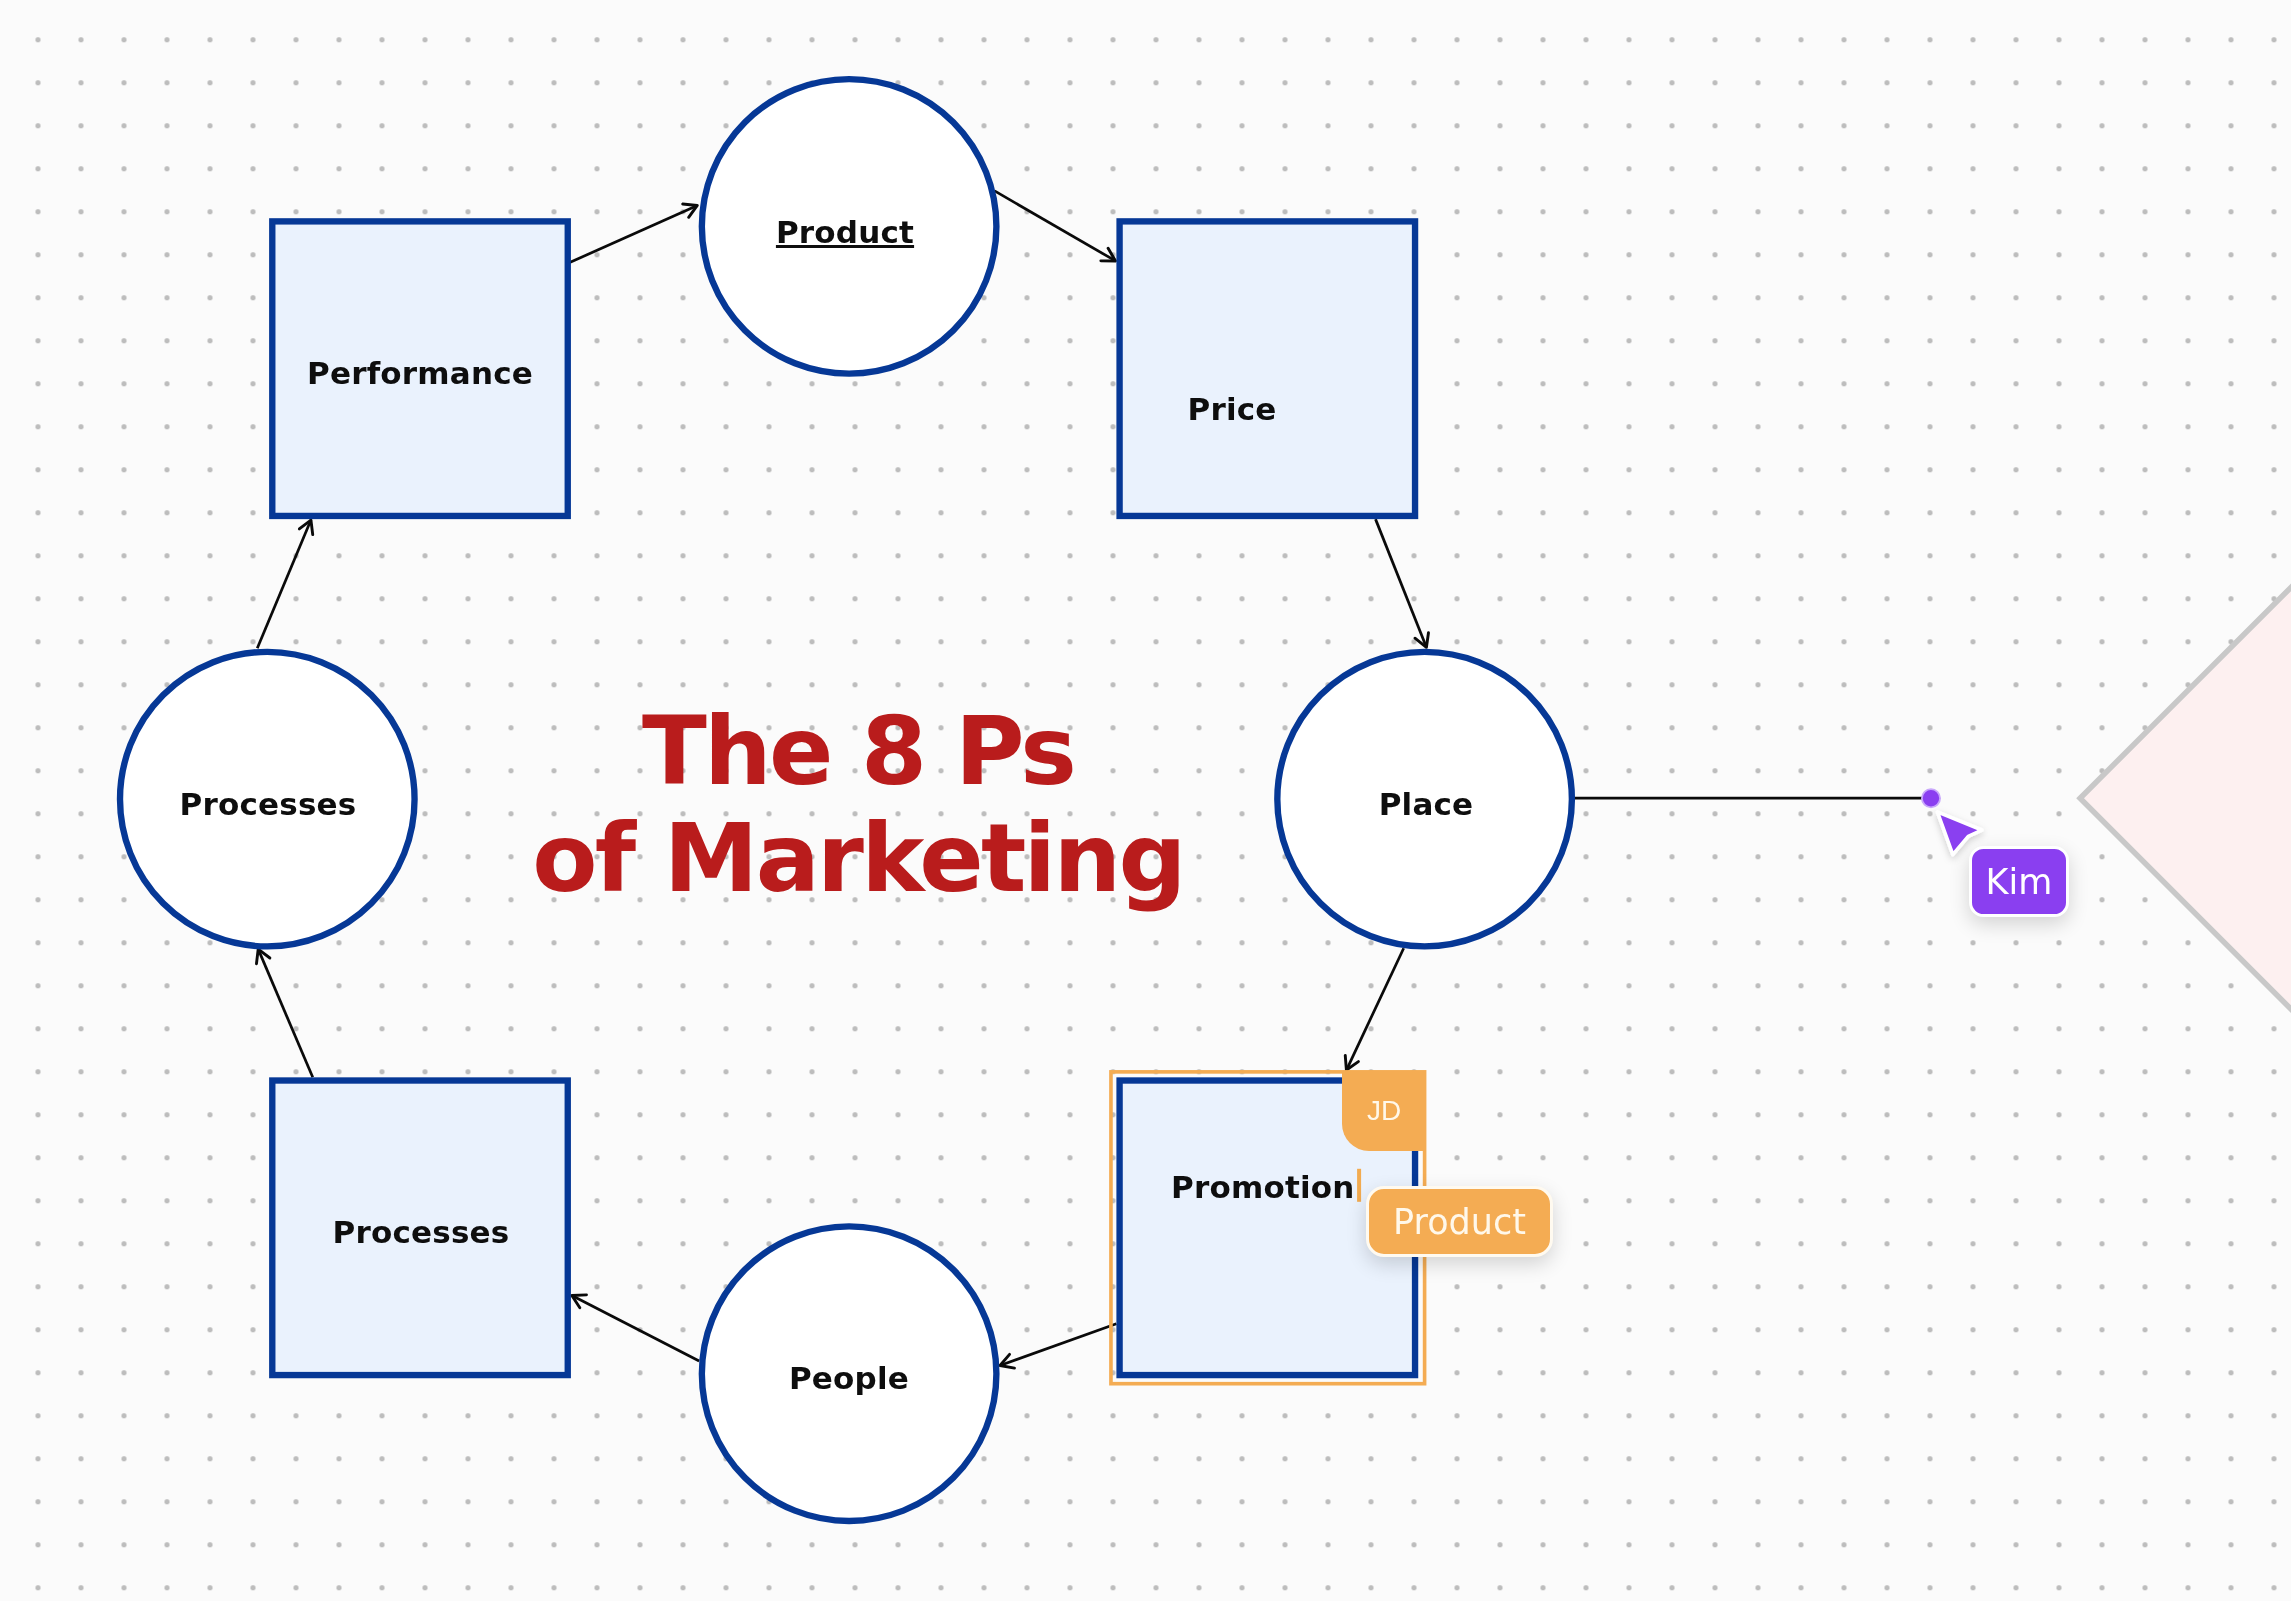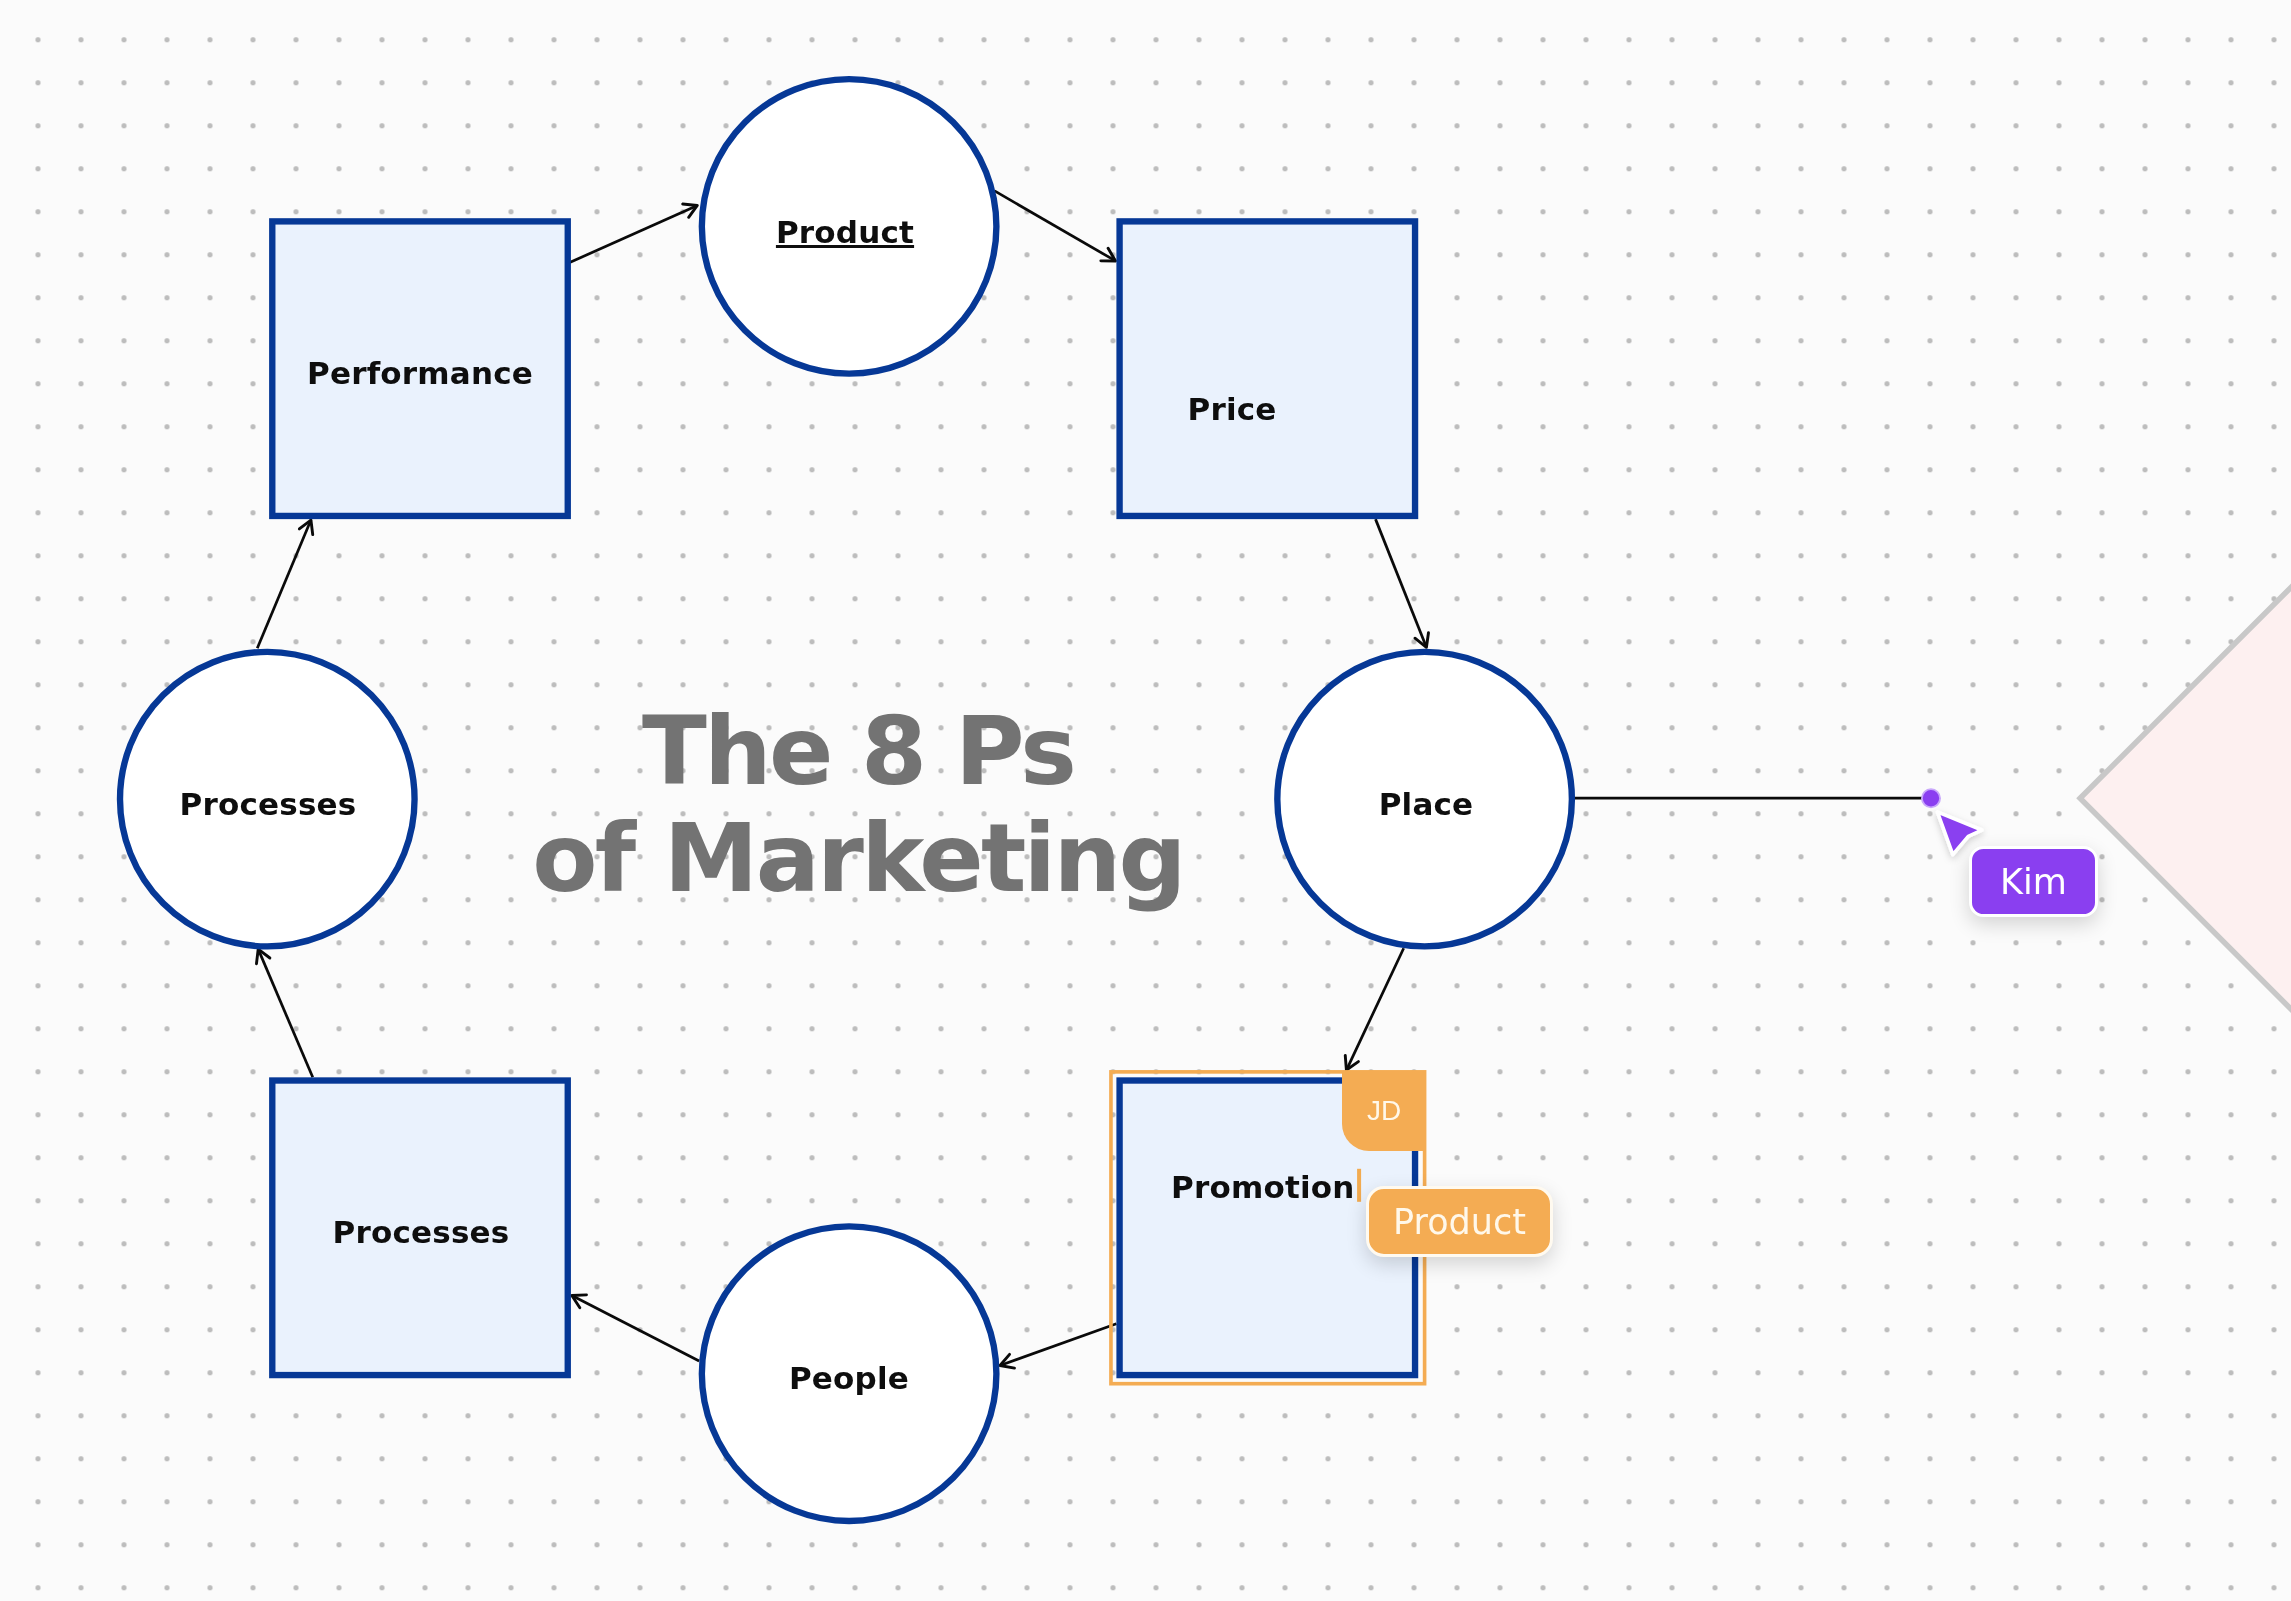--- a/index.html
+++ b/index.html
@@ -13,38 +13,38 @@
     }
     #canvas { position: absolute; left: 0; top: 0; width: 2291px; height: 1601px; }
     .node-label {
       position: absolute; transform: translate(-50%, -50%);
       font-family: "DejaVu Sans", sans-serif; font-weight: bold;
       font-size: 31px; color: #0e0e0e; white-space: nowrap; letter-spacing: 0.2px;
     }
     .title {
       position: absolute; left: 858px; top: 698px; transform: translateX(-50%);
       text-align: center; font-family: "DejaVu Sans", sans-serif; font-weight: bold;
-      font-size: 95px; line-height: 107px; color: #737373; letter-spacing: -2.7px; white-space: nowrap;
+      font-size: 95px; line-height: 107px; color: #b91c1c; letter-spacing: -2.7px; white-space: nowrap;
     }
     .caret { display: inline-block; width: 3.6px; height: 33px; background: #f2ab50; vertical-align: -3.6px; margin-left: 2.7px; }
     .jd-badge {
       position: absolute; left: 1342px; top: 1071px; width: 84px; height: 80px;
       background: #f4ac53; border-bottom-left-radius: 27px;
       color: #fff8ea; font-family: "Liberation Sans", sans-serif; font-size: 28px;
       display: flex; align-items: center; justify-content: center;
     }
     .jackson-tag {
       position: absolute; left: 1366px; top: 1186px; width: 187px; height: 71px; box-sizing: border-box;
       background: #f4ac53; border: 3.6px solid #fffaf0; border-radius: 18px;
       box-shadow: 0 7.3px 20px rgba(0,0,0,0.16);
       color: #fff8ea; font-family: "DejaVu Sans", sans-serif; font-size: 35px;
       display: flex; align-items: center; justify-content: center;
     }
     .kim-tag {
-      position: absolute; left: 1969px; top: 846px; width: 129px; height: 71px; box-sizing: border-box;
+      position: absolute; left: 1969px; top: 846px; width: 100px; height: 71px; box-sizing: border-box;
       background: #8a3ff0; border: 3.6px solid #ffffff; border-radius: 14.5px;
       box-shadow: 0 7.3px 20px rgba(0,0,0,0.16);
       color: #ffffff; font-family: "DejaVu Sans", sans-serif; font-size: 35px;
       display: flex; align-items: center; justify-content: center;
     }
   </style>
 </head>
 <body>
 
 <svg id="canvas" width="2291" height="1601" viewBox="0 0 2520 1761" xmlns="http://www.w3.org/2000/svg">

